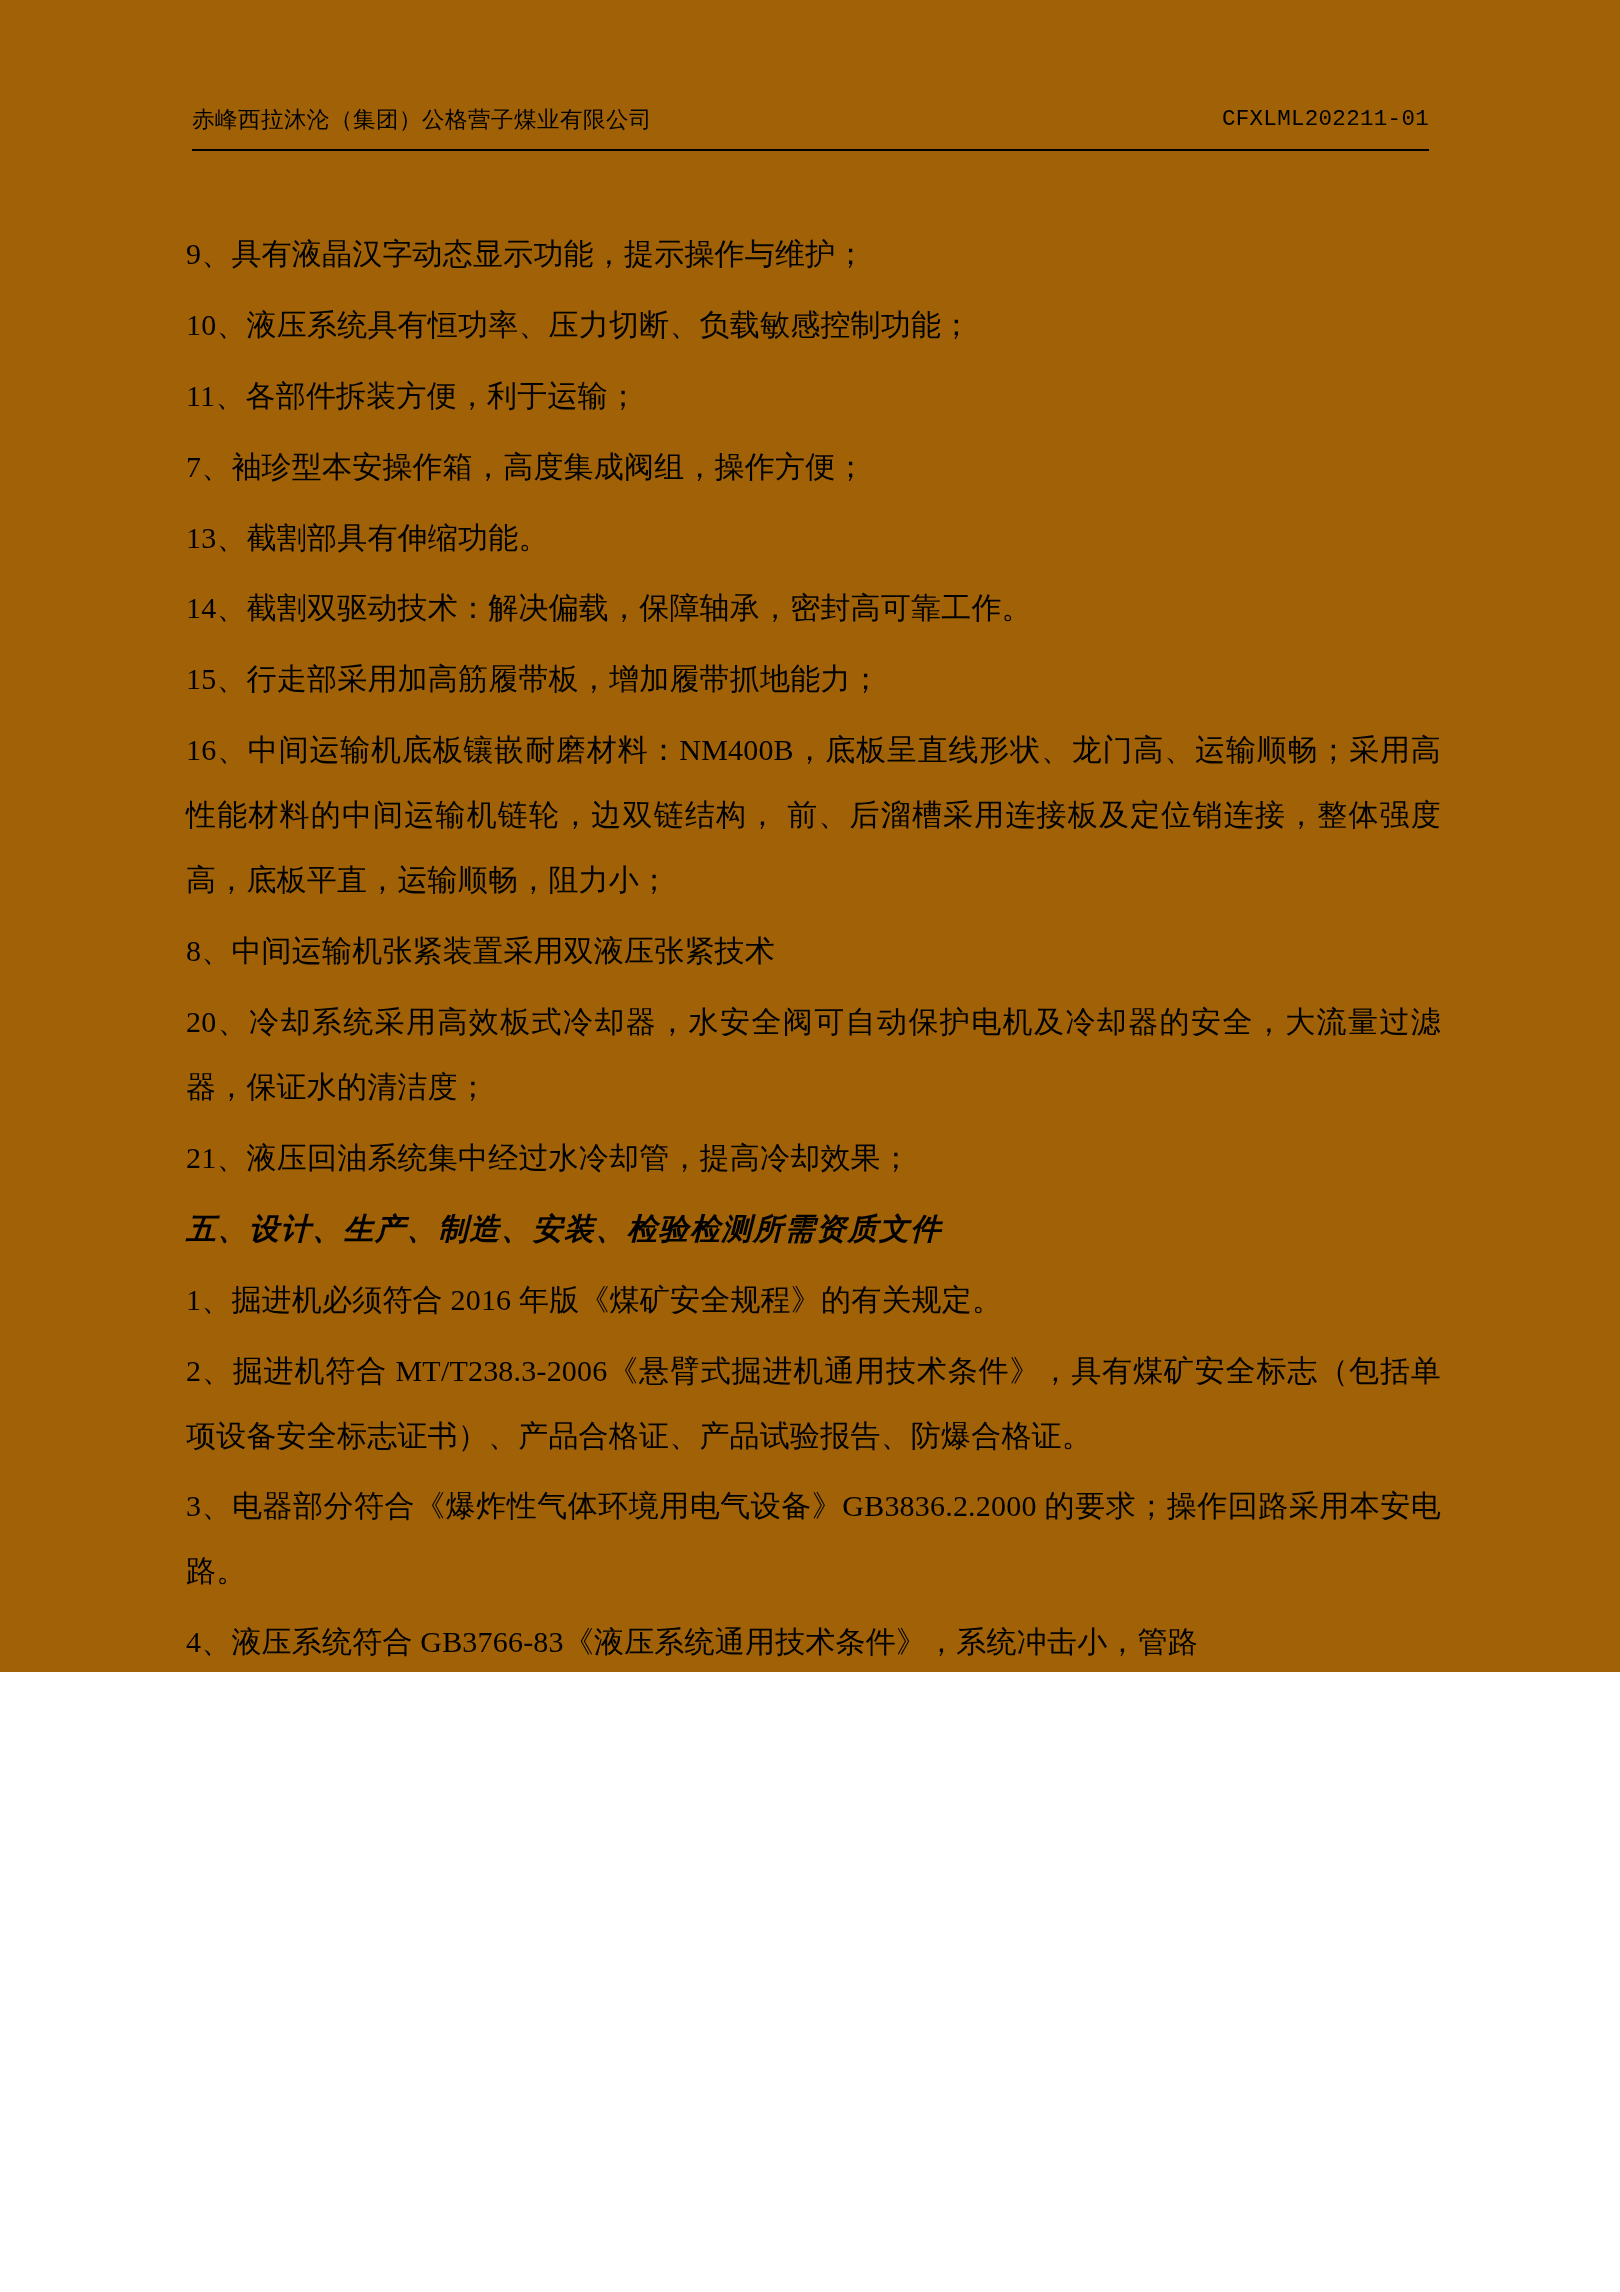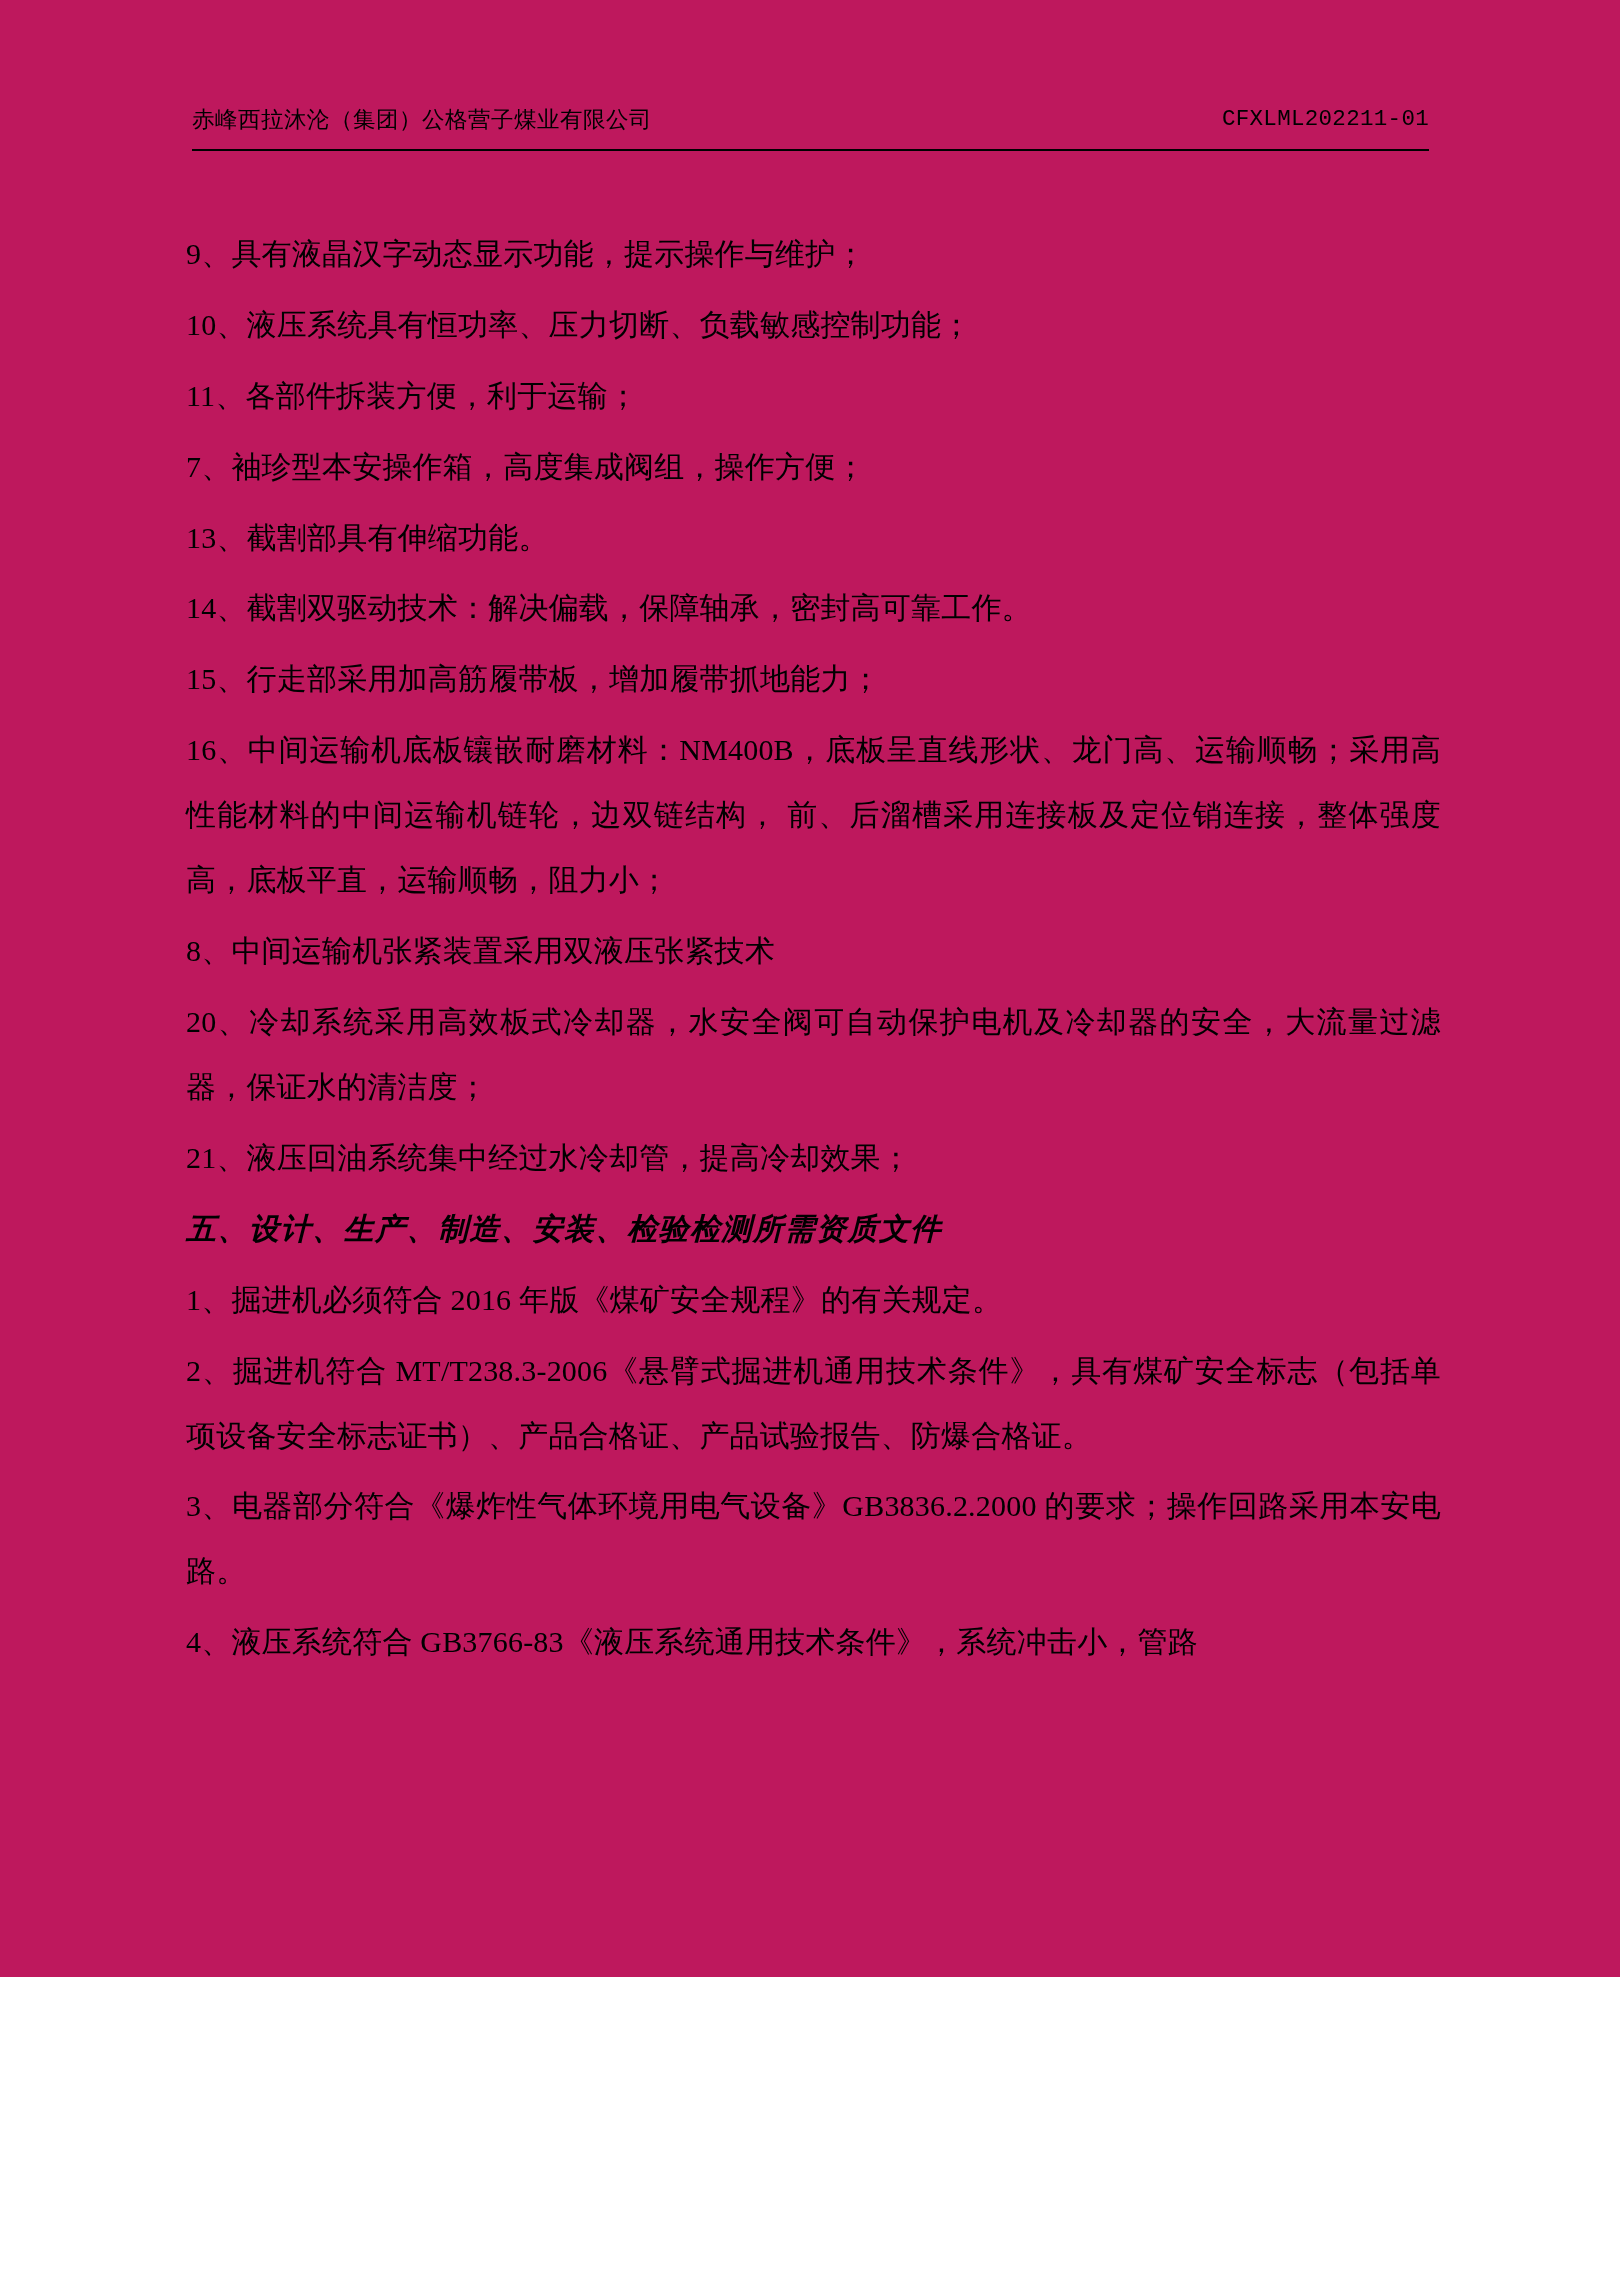--- a/index.html
+++ b/index.html
@@ -2,22 +2,22 @@
 <html><head>
 <meta charset="utf-8">
 <style>
   html, body {
     margin: 0;
     padding: 0;
     background: #ffffff;
   }
   .page {
     width: 1620px;
-    height: 1977px;
-    background: #be185d;
+    height: 1672px;
+    background: #a16207;
     position: relative;
     box-sizing: border-box;
     padding: 16px;
     font-family: "Liberation Serif", "DejaVu Serif", serif;
     color: #000000;
     overflow: hidden;
   }
   .header {
     position: absolute;
     top: 106px;

